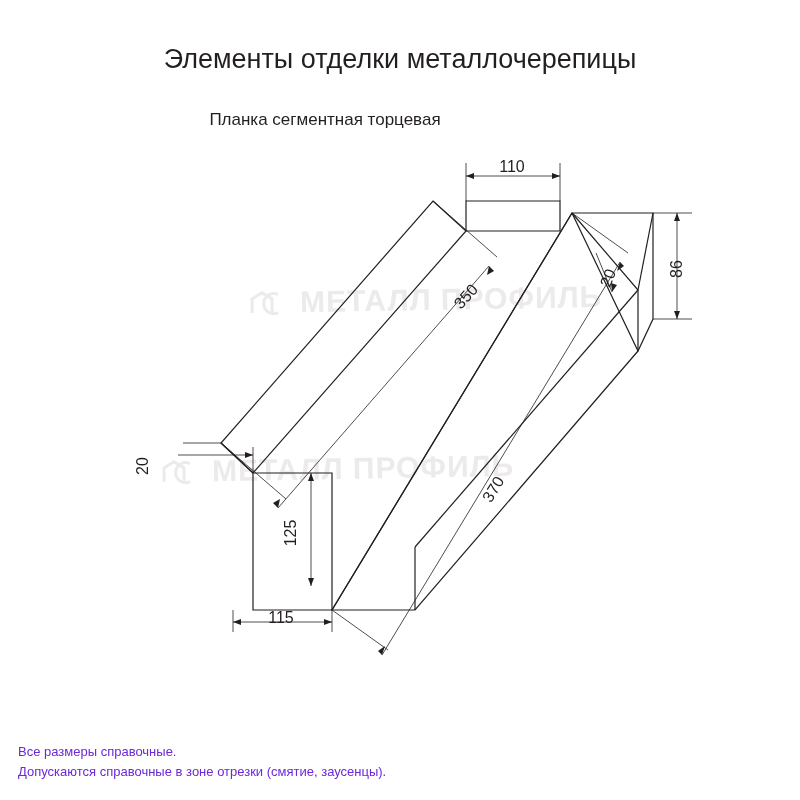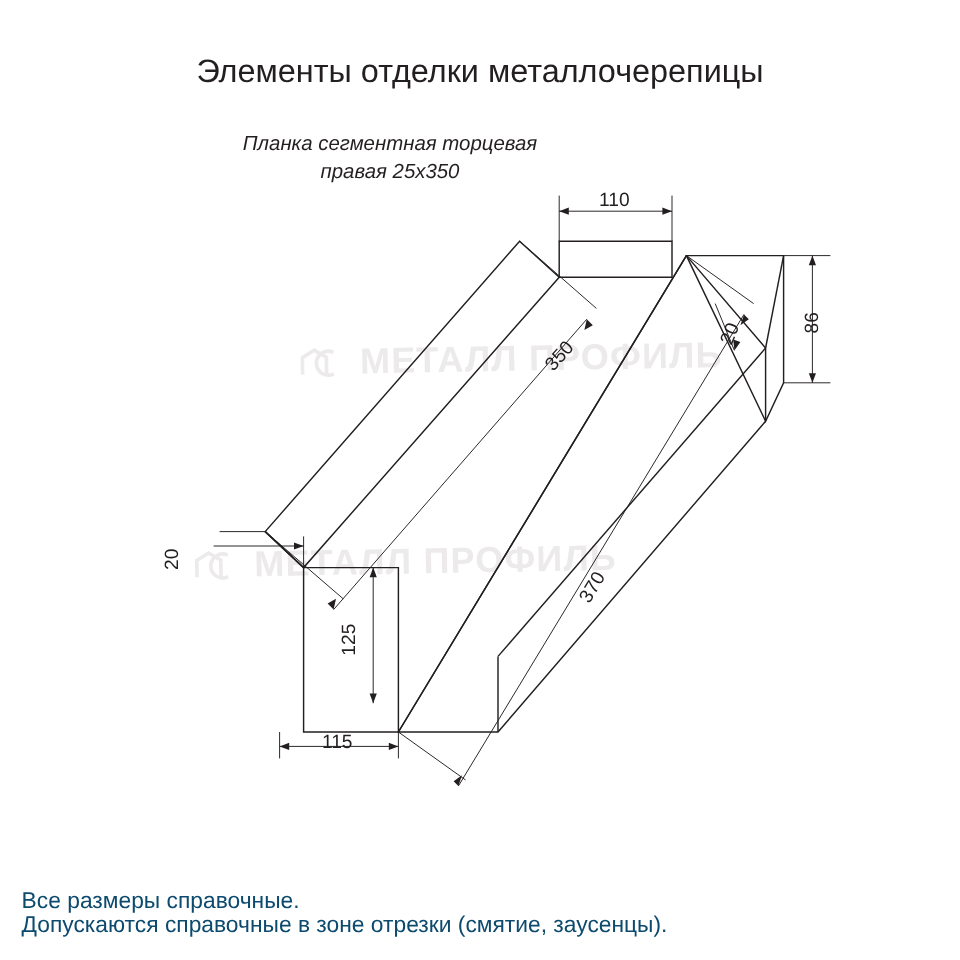--- a/index.html
+++ b/index.html
@@ -35,30 +35,29 @@
   }
   .subtitle {
     position: absolute;
     left: 0;
     top: 108px;
     width: 650px;
     text-align: center;
     font-size: 17px;
     line-height: 23px;
     color: #231f20;
-    font-style: italic;
   }
   .footnotes {
     position: absolute;
     left: 18px;
     top: 742px;
     width: 600px;
-    font-size: 19px;
+    font-size: 13px;
     line-height: 20px;
-    color: #0c4a6e;
+    color: #6d28d9;
   }
   .drawing {
     position: absolute;
     left: 0;
     top: 0;
     width: 800px;
     height: 800px;
   }
   .wm {
     position: absolute;
@@ -82,21 +81,20 @@
 </style>
 </head>
 <body>
 
 <div class="page">
 
   <div class="title">Элементы отделки металлочерепицы</div>
 
   <div class="subtitle">
     <div>Планка сегментная торцевая</div>
-    <div>правая 25х350</div>
   </div>
 
   <div class="wm wm1">
     <svg class="wmlogo" viewBox="0 0 44 30">
       <path d="M4 24 L4 10 L14 4 L24 10 L24 24" fill="none" stroke="#eceaea" stroke-width="3"></path>
       <path d="M30 6 a10 10 0 1 0 0 18" fill="none" stroke="#eceaea" stroke-width="3"></path>
     </svg><span>МЕТАЛЛ ПРОФИЛЬ</span>
   </div>
   <div class="wm wm2">
     <svg class="wmlogo" viewBox="0 0 44 30">

